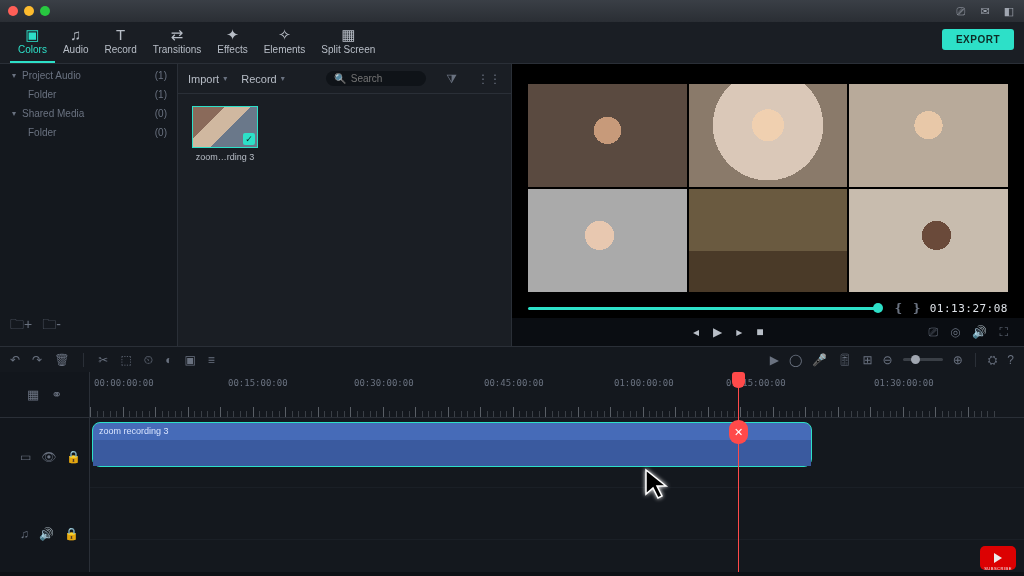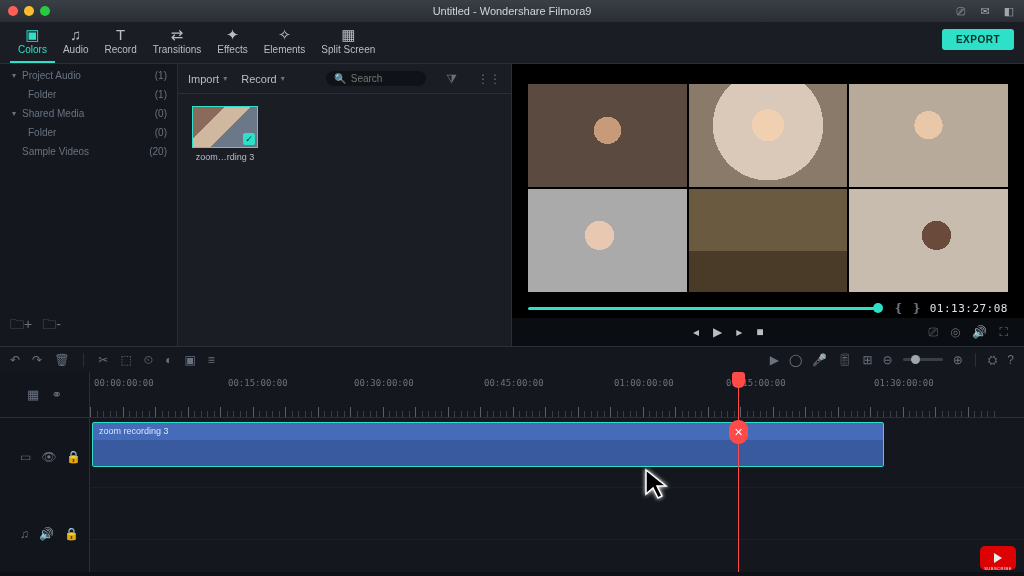--- a/index.html
+++ b/index.html
@@ -108,41 +108,40 @@
   .rlabel { position:absolute; top:6px; font-size:9px; color:var(--text-dim); font-family:"Menlo",monospace;}
   .ticks { position:absolute; bottom:0; left:0; right:0; height:10px;}
   .tick { position:absolute; bottom:0; width:1px; height:6px; background:#3a3f46;}
   .tick.major { height:10px; background:#5a5f66;}
   .playhead { position:absolute; top:0; bottom:0; width:1px; background:#ff4a4a; left:648px; z-index:5;}
   .playhead .head { position:absolute; top:0; left:-6px; width:13px; height:16px; background:#ff4a4a; border-radius:3px 3px 6px 6px;}
   .playhead .x { position:absolute; top:48px; left:-9px; width:19px; height:24px; background:#ff4a4a; border-radius:9px; color:#fff; display:flex; align-items:center; justify-content:center; font-size:11px;}
 
   .tracks { position:absolute; top:46px; left:0; right:0; bottom:0;}
   .track { height:52px; border-bottom:1px solid #1a1f26; position:relative;}
-  .clip { position:absolute; top:4px; bottom:20px; left:2px; width:792px; background:linear-gradient(var(--clip-blue-light) 0 40%, var(--clip-blue) 40% 100%); border:1px solid var(--accent); border-radius:2px;}
+  .clip { position:absolute; top:4px; bottom:20px; left:2px; width:720px; background:linear-gradient(var(--clip-blue-light) 0 40%, var(--clip-blue) 40% 100%); border:1px solid var(--accent); border-radius:8px;}
   .clip .lbl { position:absolute; top:3px; left:6px; font-size:9px; color:#d8e4ff;}
   .clip .wave { position:absolute; left:0; right:0; bottom:0; height:55%; background: var(--clip-blue);}
 
   .cursor-big { position:absolute; left:648px; top:468px; z-index:20; font-size:28px; color:#000; transform:translate(-4px,0);}
   .cursor-big svg { filter: drop-shadow(0 0 2px #fff);}
 
   .yt { position:absolute; right:8px; bottom:6px; width:36px; height:24px; background:#e00; border-radius:5px; display:flex; align-items:center; justify-content:center; opacity:0.92; }
   .yt::before { content:""; border-left:8px solid #fff; border-top:5px solid transparent; border-bottom:5px solid transparent;}
   .yt .sub { position:absolute; bottom:-1px; font-size:4px; color:#fff; letter-spacing:0.5px;}
 </style>
 </head>
 <body>
 
 <div class="titlebar">
   <div class="traffic">
     <div class="dot r"></div>
     <div class="dot y"></div>
     <div class="dot g"></div>
   </div>
-  <div class="title">Untitled - Wondershare Filmora9</div>
   <div class="title-right">
     <span>⎚</span>
     <span>✉</span>
     <span>◧</span>
   </div>
 </div>
 
 <div class="maintabs">
   <div class="tab active">
     <div class="ic">▣</div>
@@ -188,25 +187,20 @@
       <span class="cnt">(1)</span>
     </div>
     <div class="tree-row">
       <span class="chev">▾</span>
       <span>Shared Media</span>
       <span class="cnt">(0)</span>
     </div>
     <div class="tree-row child">
       <span>Folder</span>
       <span class="cnt">(0)</span>
-    </div>
-    <div class="tree-row">
-      <span class="chev"></span>
-      <span>Sample Videos</span>
-      <span class="cnt">(20)</span>
     </div>
     <div class="tree-bottom">
       <span>🗀+</span>
       <span>🗀-</span>
     </div>
   </div>
 
   <div class="browser">
     <div class="browser-top">
       <div class="btop-item">

